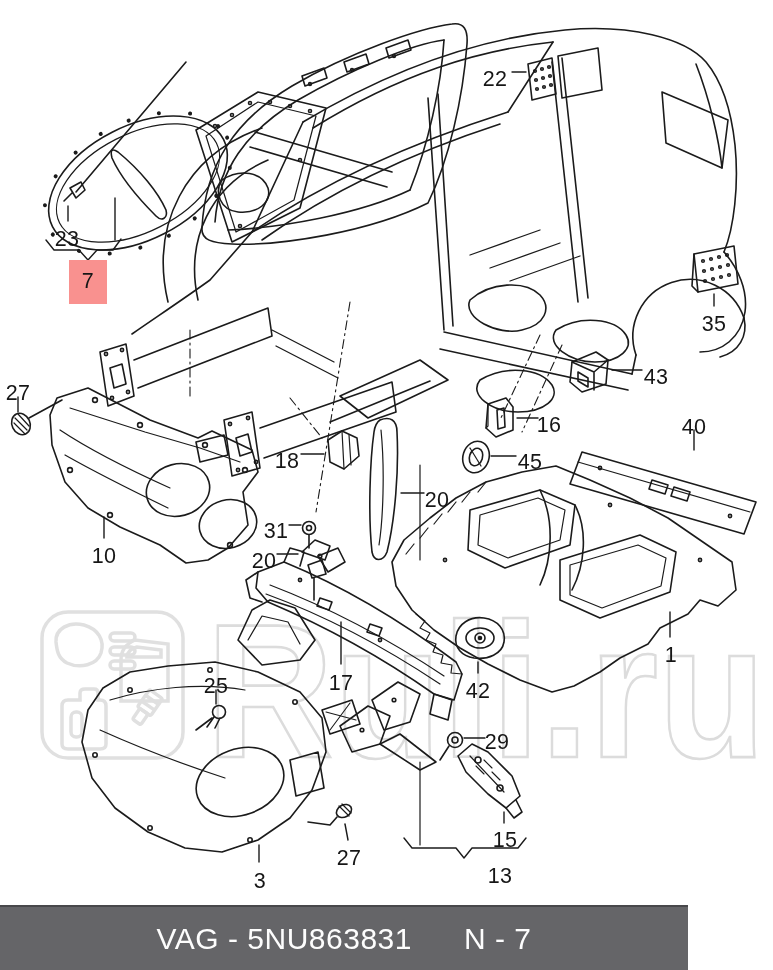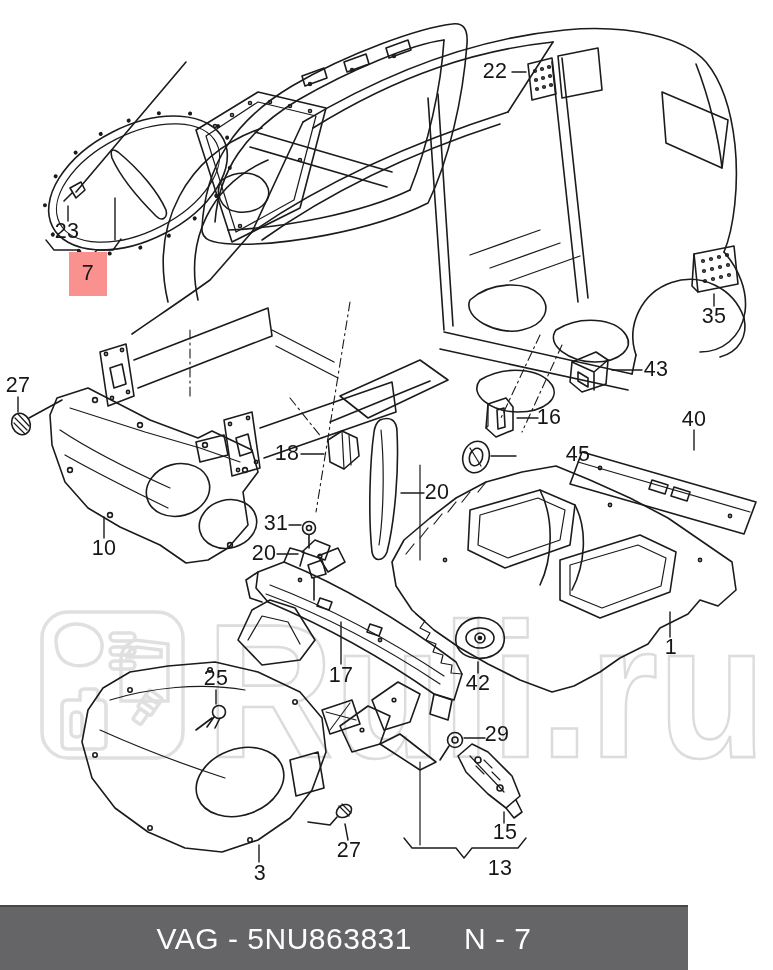--- a/index.html
+++ b/index.html
@@ -2,21 +2,21 @@
 <html><head>
 <meta charset="utf-8">
 <style>
   html,body{margin:0;padding:0;}
   body{
     width:773px;height:970px;position:relative;overflow:hidden;
     background:#ffffff;font-family:"Liberation Sans",sans-serif;
   }
   .stage{position:absolute;left:0;top:0;width:773px;height:905px;}
   svg{position:absolute;left:0;top:0;display:block;}
-  #label-layer{position:absolute;left:0;top:0;width:773px;height:703px;pointer-events:none;}
+  #label-layer{position:absolute;left:0;top:8px;width:773px;height:703px;pointer-events:none;}
   .plabel{
     position:absolute;transform:translate(-50%,-50%);
     font-size:21.5px;line-height:1;color:#161616;letter-spacing:.4px;
     pointer-events:auto;white-space:nowrap;
   }
   .plabel.hl{
     background:#f9918f;width:38px;height:44px;
     display:flex;align-items:center;justify-content:center;
   }
   .footer{
@@ -365,21 +365,21 @@
 <div id="label-layer">
       <div class="plabel" style="left: 495px; top: 72px;">22</div>
       <div class="plabel" style="left: 67px; top: 232px;">23</div>
       <div class="plabel hl" style="left: 88px; top: 274px;">7</div>
       <div class="plabel" style="left: 714px; top: 317px;">35</div>
       <div class="plabel" style="left: 18px; top: 386px;">27</div>
       <div class="plabel" style="left: 656px; top: 370px;">43</div>
       <div class="plabel" style="left: 549px; top: 418px;">16</div>
       <div class="plabel" style="left: 694px; top: 420px;">40</div>
       <div class="plabel" style="left: 287px; top: 454px;">18</div>
-      <div class="plabel" style="left: 530px; top: 455px; margin-left: 48px;">45</div>
+      <div class="plabel" style="left: 530px; top: 455px;">45</div>
       <div class="plabel" style="left: 437px; top: 493px;">20</div>
       <div class="plabel" style="left: 276px; top: 524px;">31</div>
       <div class="plabel" style="left: 104px; top: 549px;">10</div>
       <div class="plabel" style="left: 264px; top: 554px;">20</div>
       <div class="plabel" style="left: 341px; top: 676px;">17</div>
       <div class="plabel" style="left: 478px; top: 684px;">42</div>
       <div class="plabel" style="left: 671px; top: 648px;">1</div>
       <div class="plabel" style="left: 216px; top: 679px;">25</div>
       <div class="plabel" style="left: 497px; top: 735px;">29</div>
       <div class="plabel" style="left: 505px; top: 833px;">15</div>

